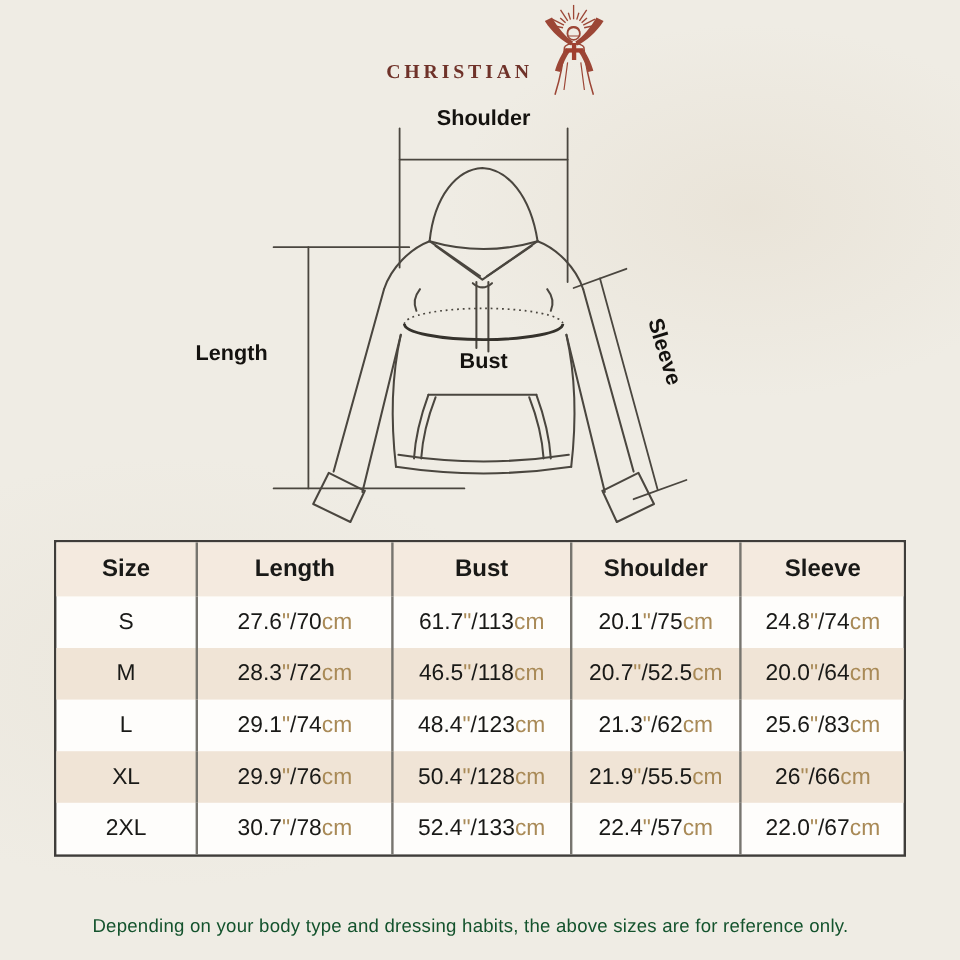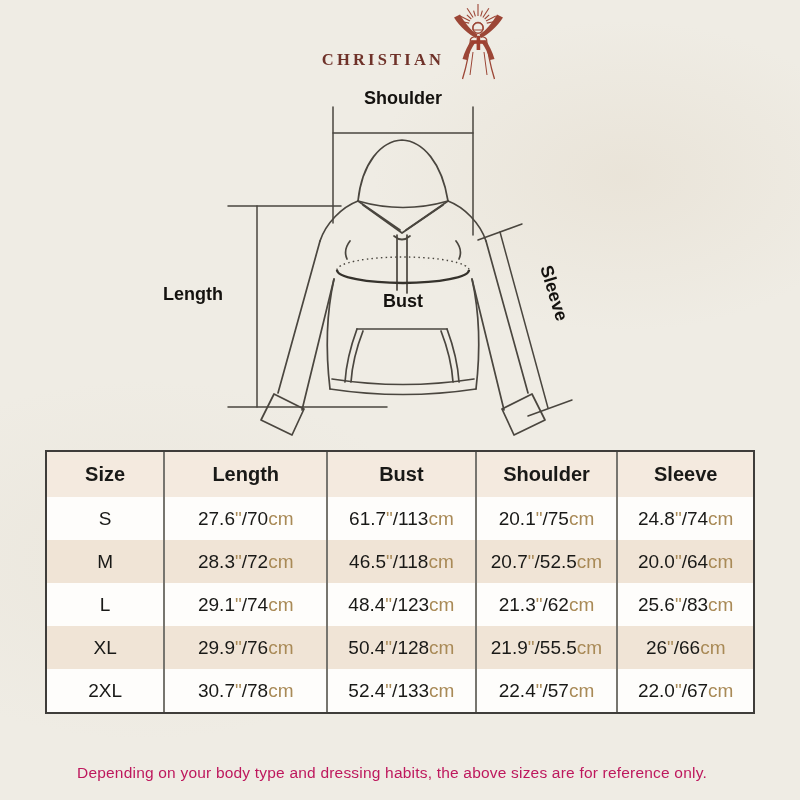--- a/index.html
+++ b/index.html
@@ -44,21 +44,21 @@
   th,td{border-left:2px solid #77756f;text-align:center;padding:0;color:#191917;}
   th:first-child,td:first-child{border-left:none;}
   thead th{background:#f4eadf;height:45px;font-size:20px;font-weight:bold;}
   tbody td{height:43px;font-size:19px;font-weight:400;}
   tbody tr:nth-child(even){background:#f0e4d6;}
   .tan{color:#a98a57;}
 
   
   .footer-note{
     position:absolute;top:764px;left:0;right:16px;text-align:center;
-    font-size:15.5px;color:#be185d;letter-spacing:.2px;
+    font-size:15.5px;color:#14532d;letter-spacing:.2px;
   }
 </style>
 </head>
 <body>
 
 <header class="logo">
   <span class="brand-text left">CHRISTIAN</span>
   <svg width="95" height="80" viewBox="0 0 95 80" aria-hidden="true">
     <g transform="translate(47,21)" stroke="#9c4636" stroke-width="1.1">
       <line y1="-9" y2="-16" transform="rotate(-78)"></line>

